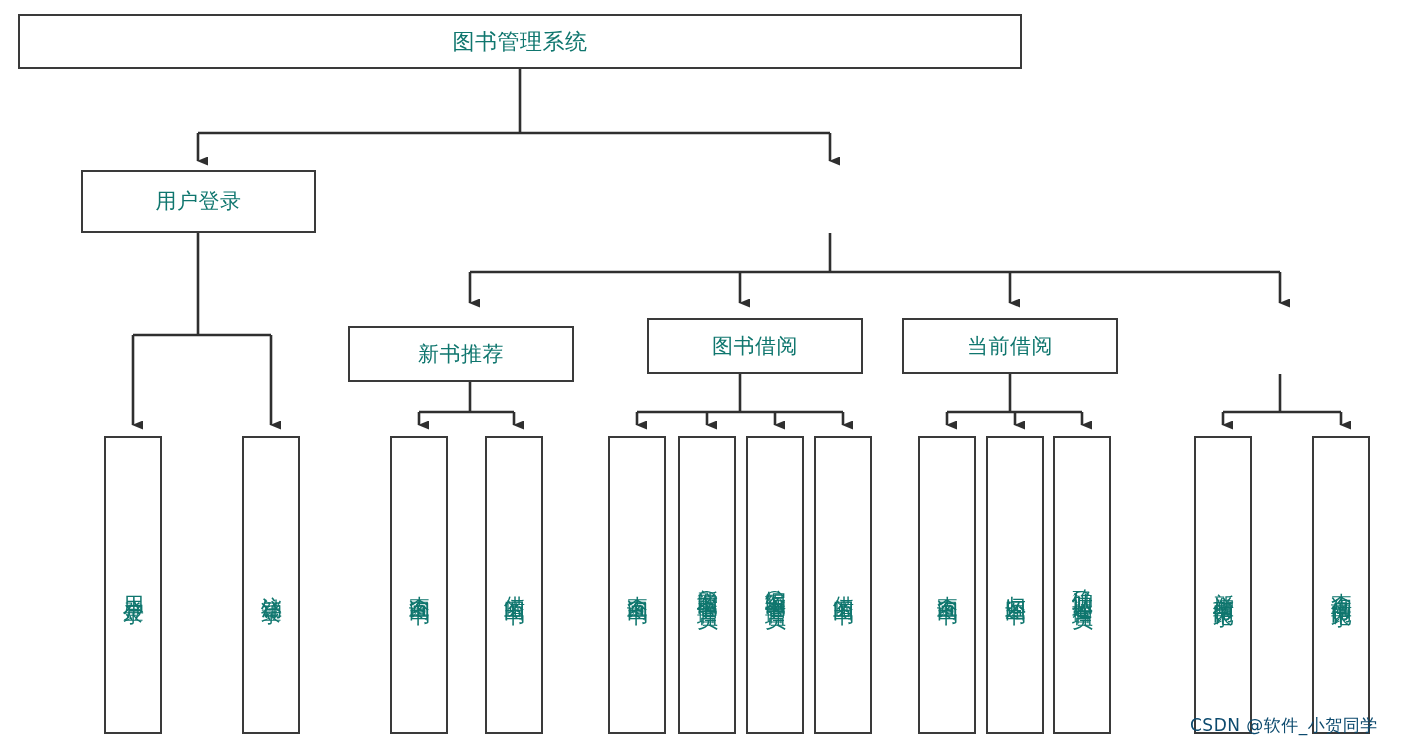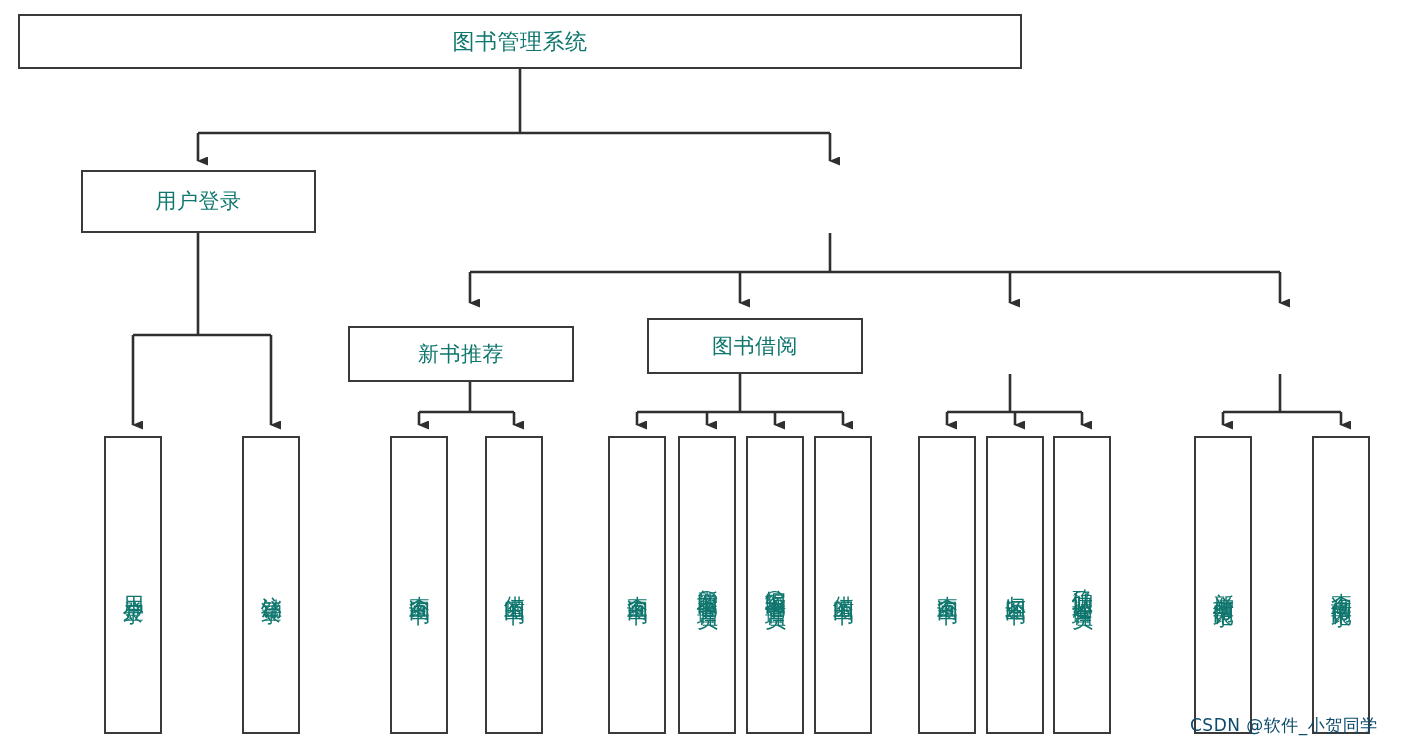--- a/index.html
+++ b/index.html
@@ -131,20 +131,23 @@
   <div class="node horiz" style="left:81px;top:170px;width:235px;height:63px;">
     <span class="node-label">用户登录</span>
   </div>
 
   <div class="node horiz" style="left:348px;top:318px;width:226px;height:56px;margin-top:8px;">
     <span class="node-label">新书推荐</span>
   </div>
   <div class="node horiz" style="left:632px;top:318px;width:216px;height:56px;margin-left:15px;">
     <span class="node-label">图书借阅</span>
   </div>
+  <div class="node horiz" style="left:902px;top:318px;width:216px;height:56px;">
+    <span class="node-label">当前借阅</span>
+  </div>
 
   <div class="node vert" style="left:104px;top:436px;width:58px;height:298px;">
     <span class="node-label">用户登录</span>
   </div>
   <div class="node vert" style="left:242px;top:436px;width:58px;height:298px;">
     <span class="node-label">注销登录</span>
   </div>
 
   <div class="node vert" style="left:390px;top:436px;width:58px;height:298px;">
     <span class="node-label">查询图书</span>

